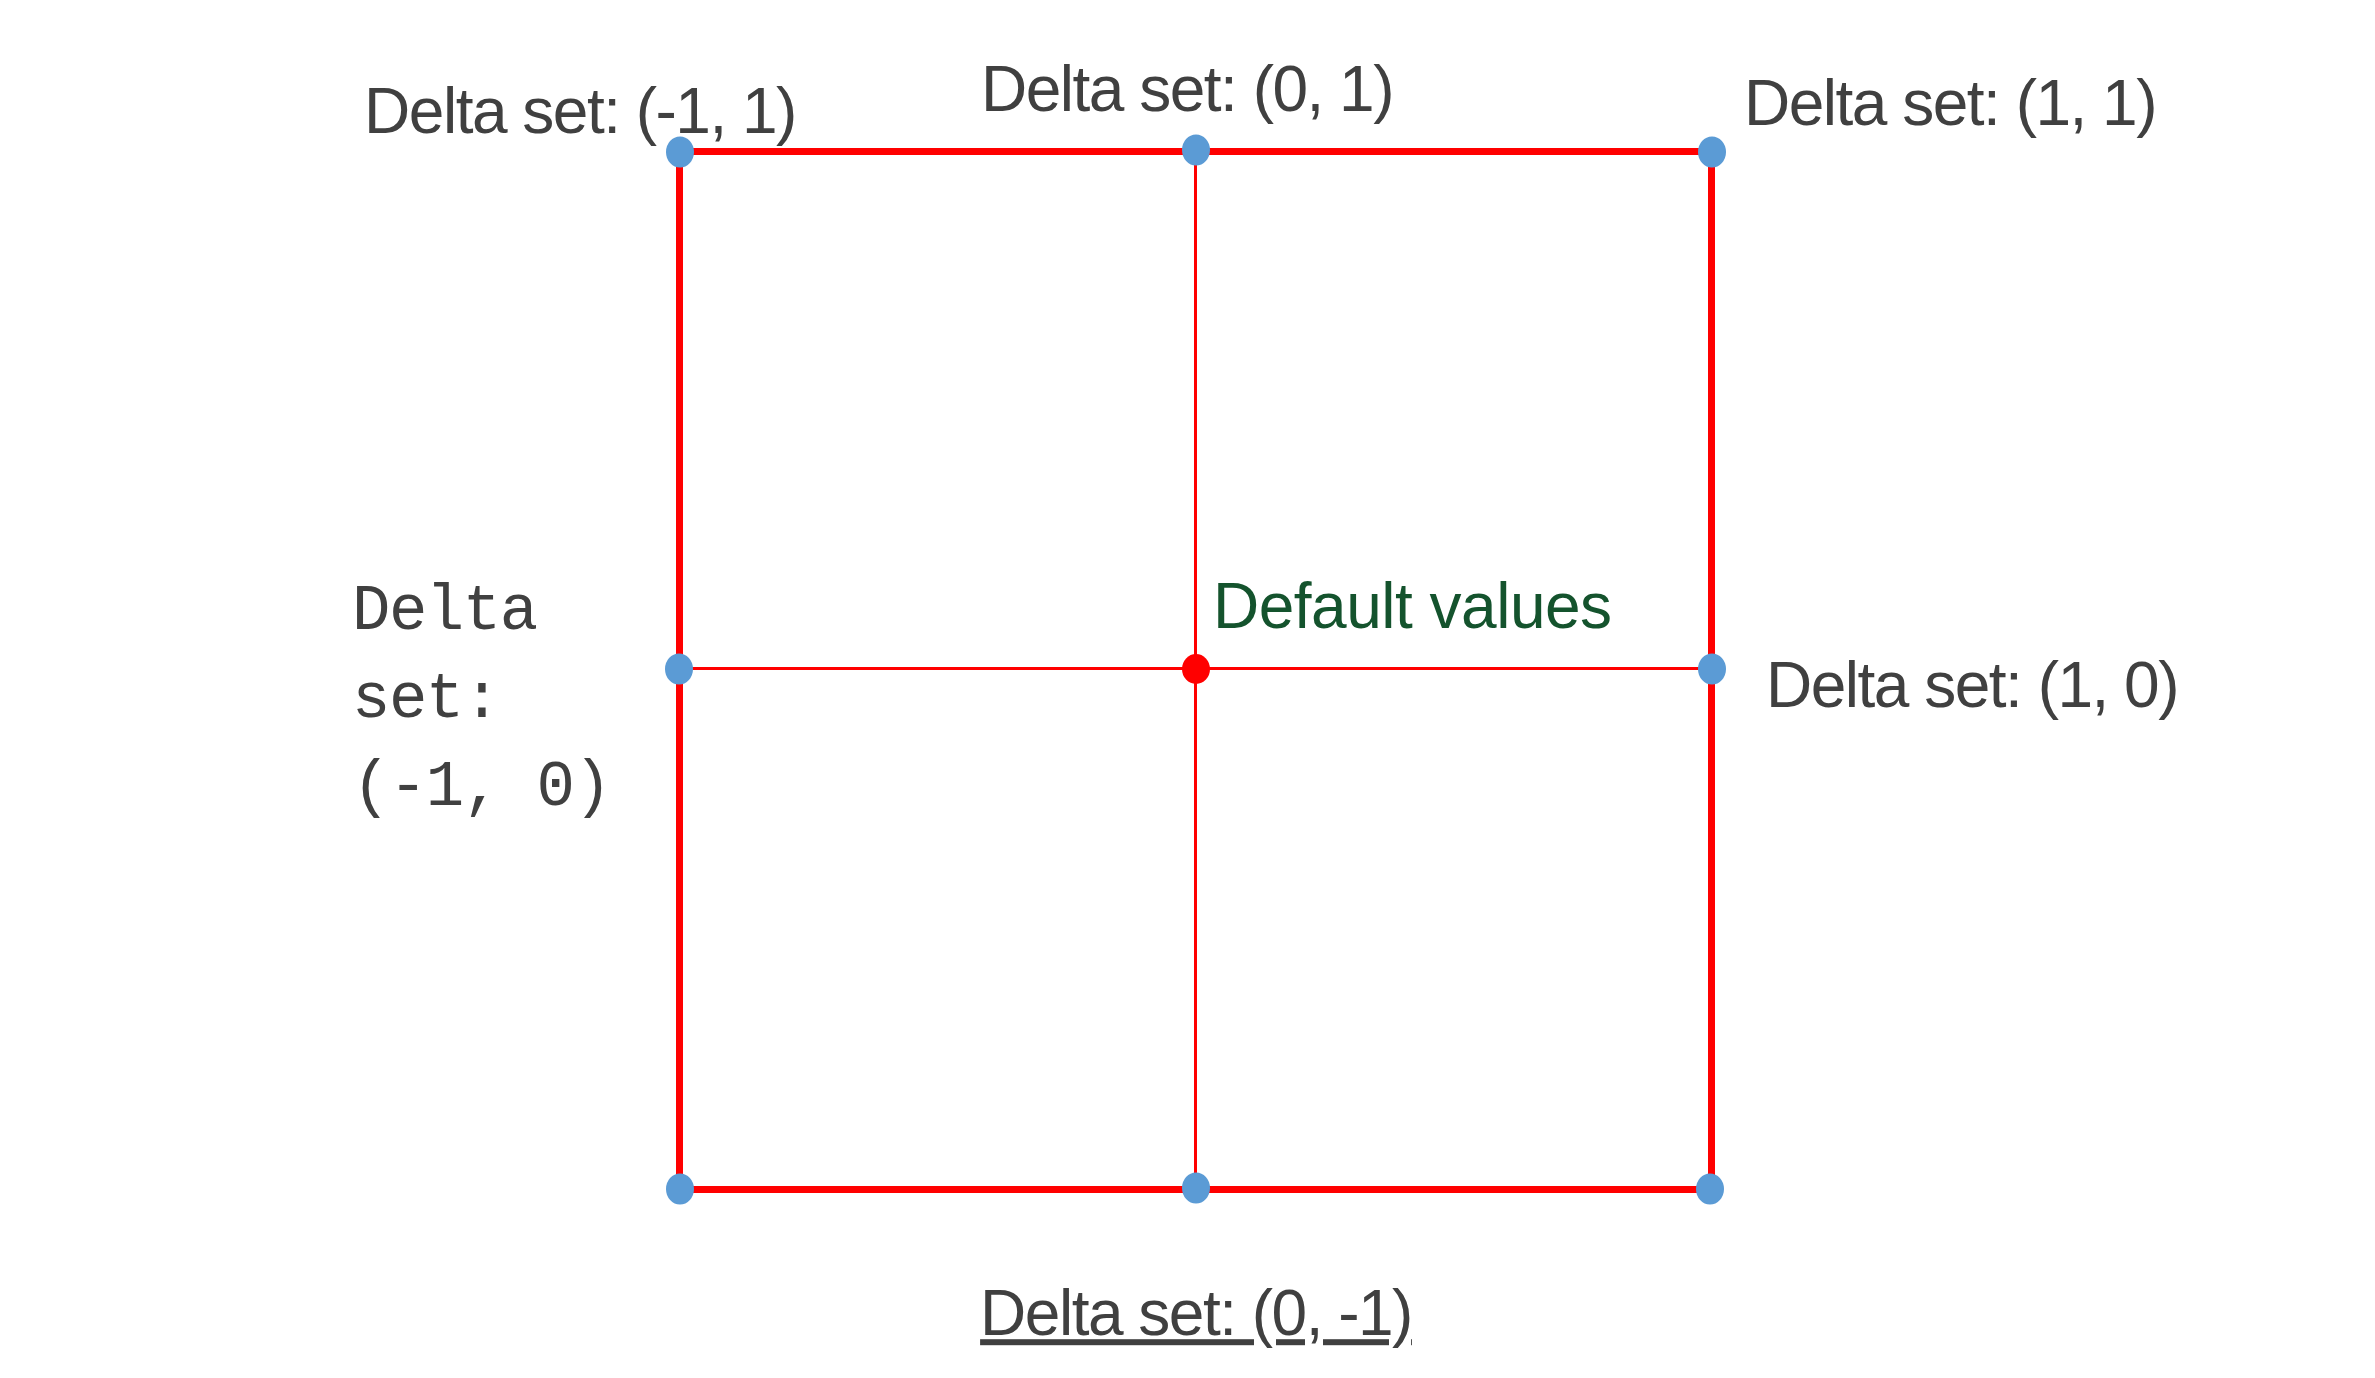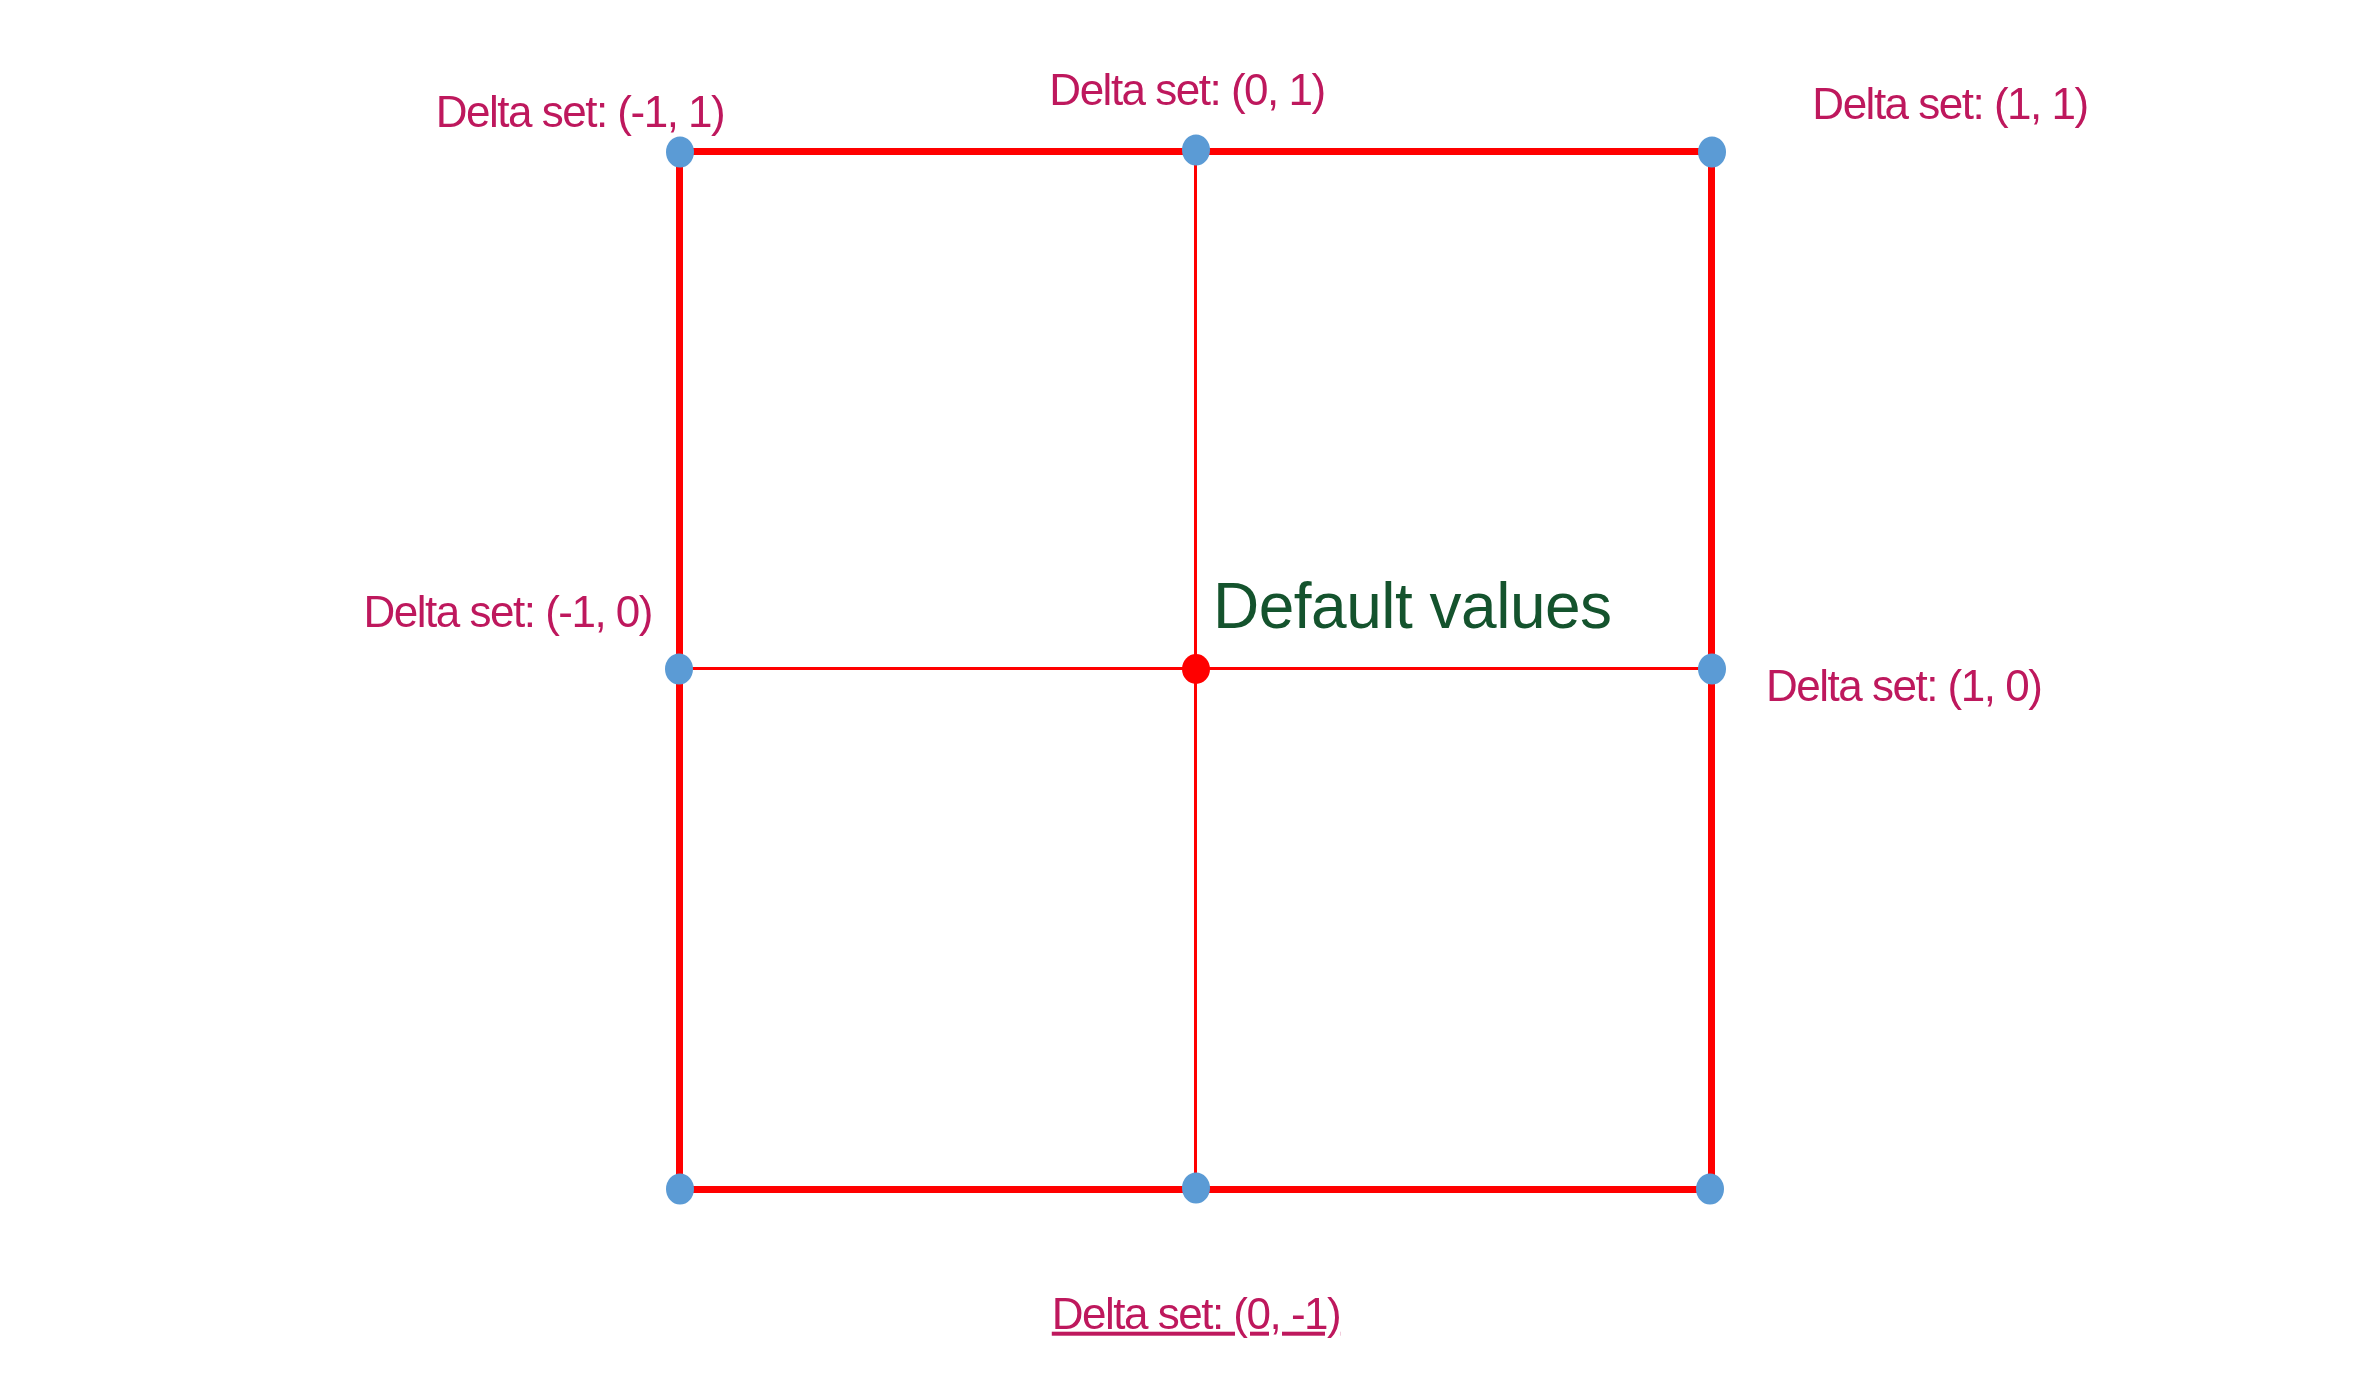--- a/index.html
+++ b/index.html
@@ -58,38 +58,38 @@
     background: #5b9bd5;
   }
   .dot.red {
     width: 28px;
     height: 30px;
     background: #ff0000;
   }
   
   .lbl {
     position: absolute;
-    font-size: 44px;
+    font-size: 64px;
     letter-spacing: -1.5px;
-    color: #be185d;
+    color: #404040;
     white-space: nowrap;
     line-height: 1.15;
   }
   .lbl.centered { transform: translate(-50%, -50%); }
   .lbl.vcentered { transform: translateY(-50%); }
   .lbl-top-left     { left: 580px;  top: 112px; }
   .lbl-top-center   { left: 1187px; top: 90px;  }
   .lbl-top-right    { left: 1950px; top: 104px; }
   .lbl-mid-left {
     right: 1723px;           
     top: 568px;
     width: 300px;
-    text-align: right;
     white-space: normal;
     line-height: 88px;
+    font-family: Liberation Mono, monospace;
   }
   .lbl-mid-right    { left: 1766px; top: 686px;  }
   .lbl-bottom-left  { left: 572px;  top: 1294px; }
   .lbl-bottom-center{ left: 1196px; top: 1314px; text-decoration: underline; }
   .lbl-bottom-right { left: 1766px; top: 1245px; }
   .lbl-center-values {
     left: 1213px;
     top: 574px;
     color: #14532d;
     font-size: 64px;

